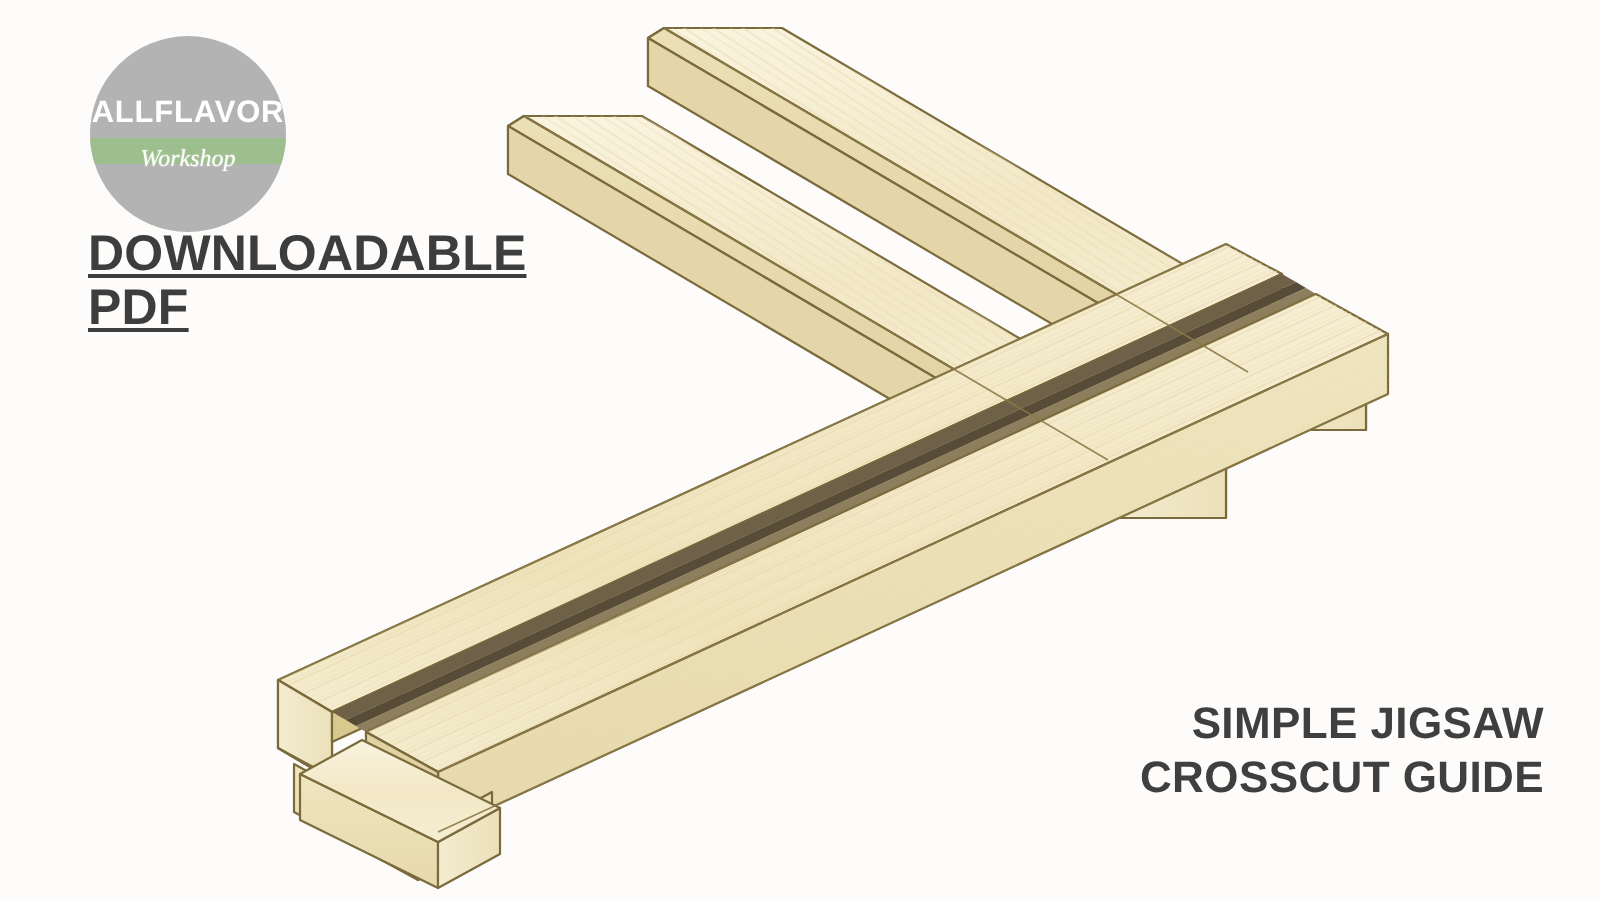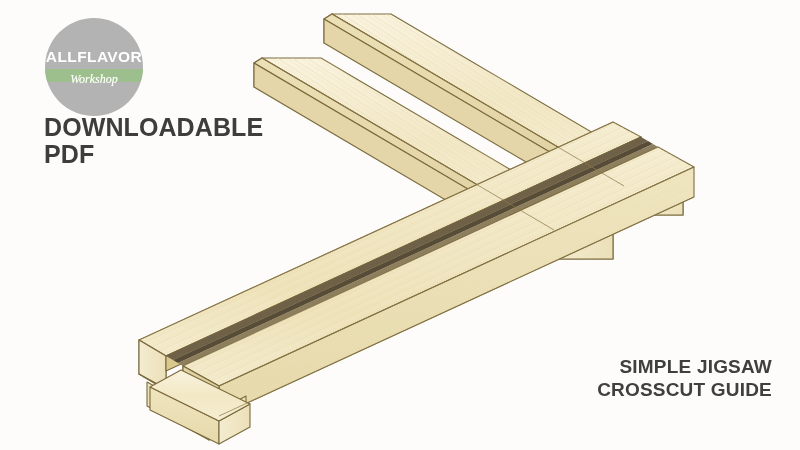--- a/index.html
+++ b/index.html
@@ -69,28 +69,29 @@
   #downloadable {
     position: absolute;
     left: 44px;
     top: 114px;
     color: #3d3d3d;
     font-size: 25px;
     font-weight: 700;
     line-height: 1.08;
     letter-spacing: .1px;
     white-space: pre-line;
+    text-decoration: underline;
   }
   #title {
     position: absolute;
     right: 28px;
     bottom: 48px;
     text-align: right;
     color: #3f3f3f;
-    font-size: 19px;
+    font-size: 22px;
     font-weight: 700;
     line-height: 1.2;
     letter-spacing: .2px;
     white-space: pre-line;
     margin-top: 32px;
   }
   #drawing {
     position: absolute;
     left: 0; top: 0;
     width: 800px;

